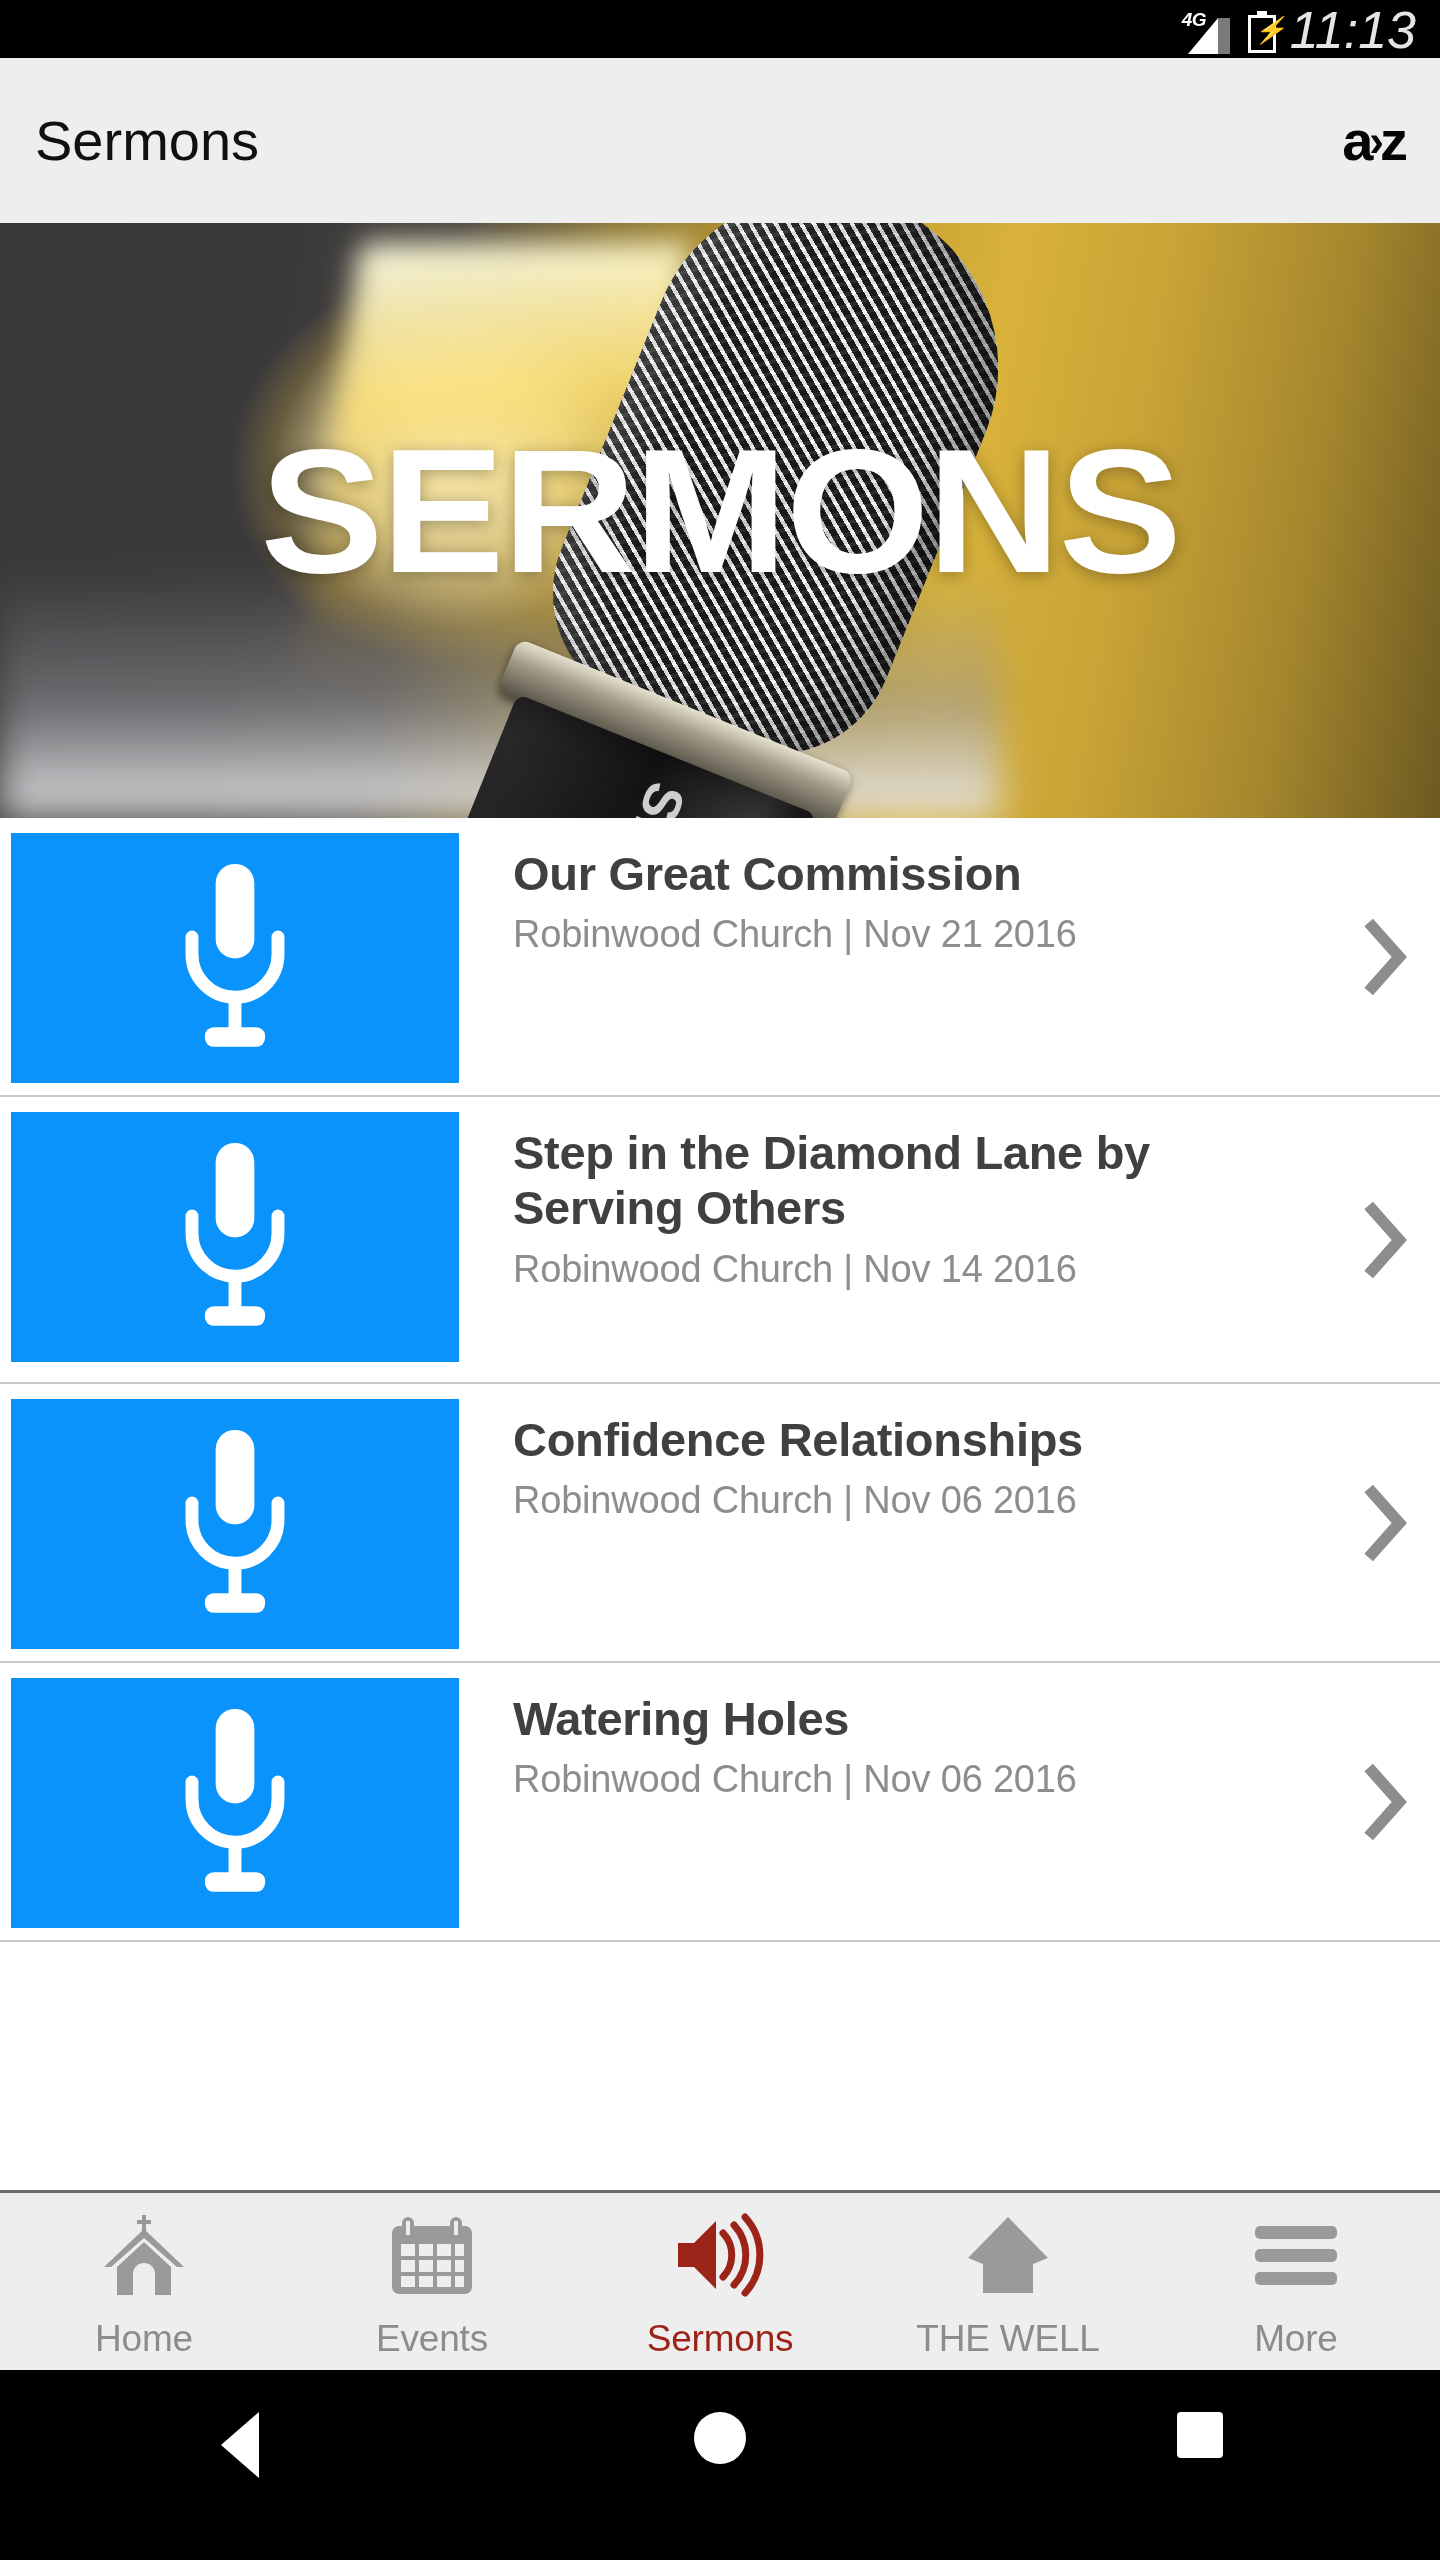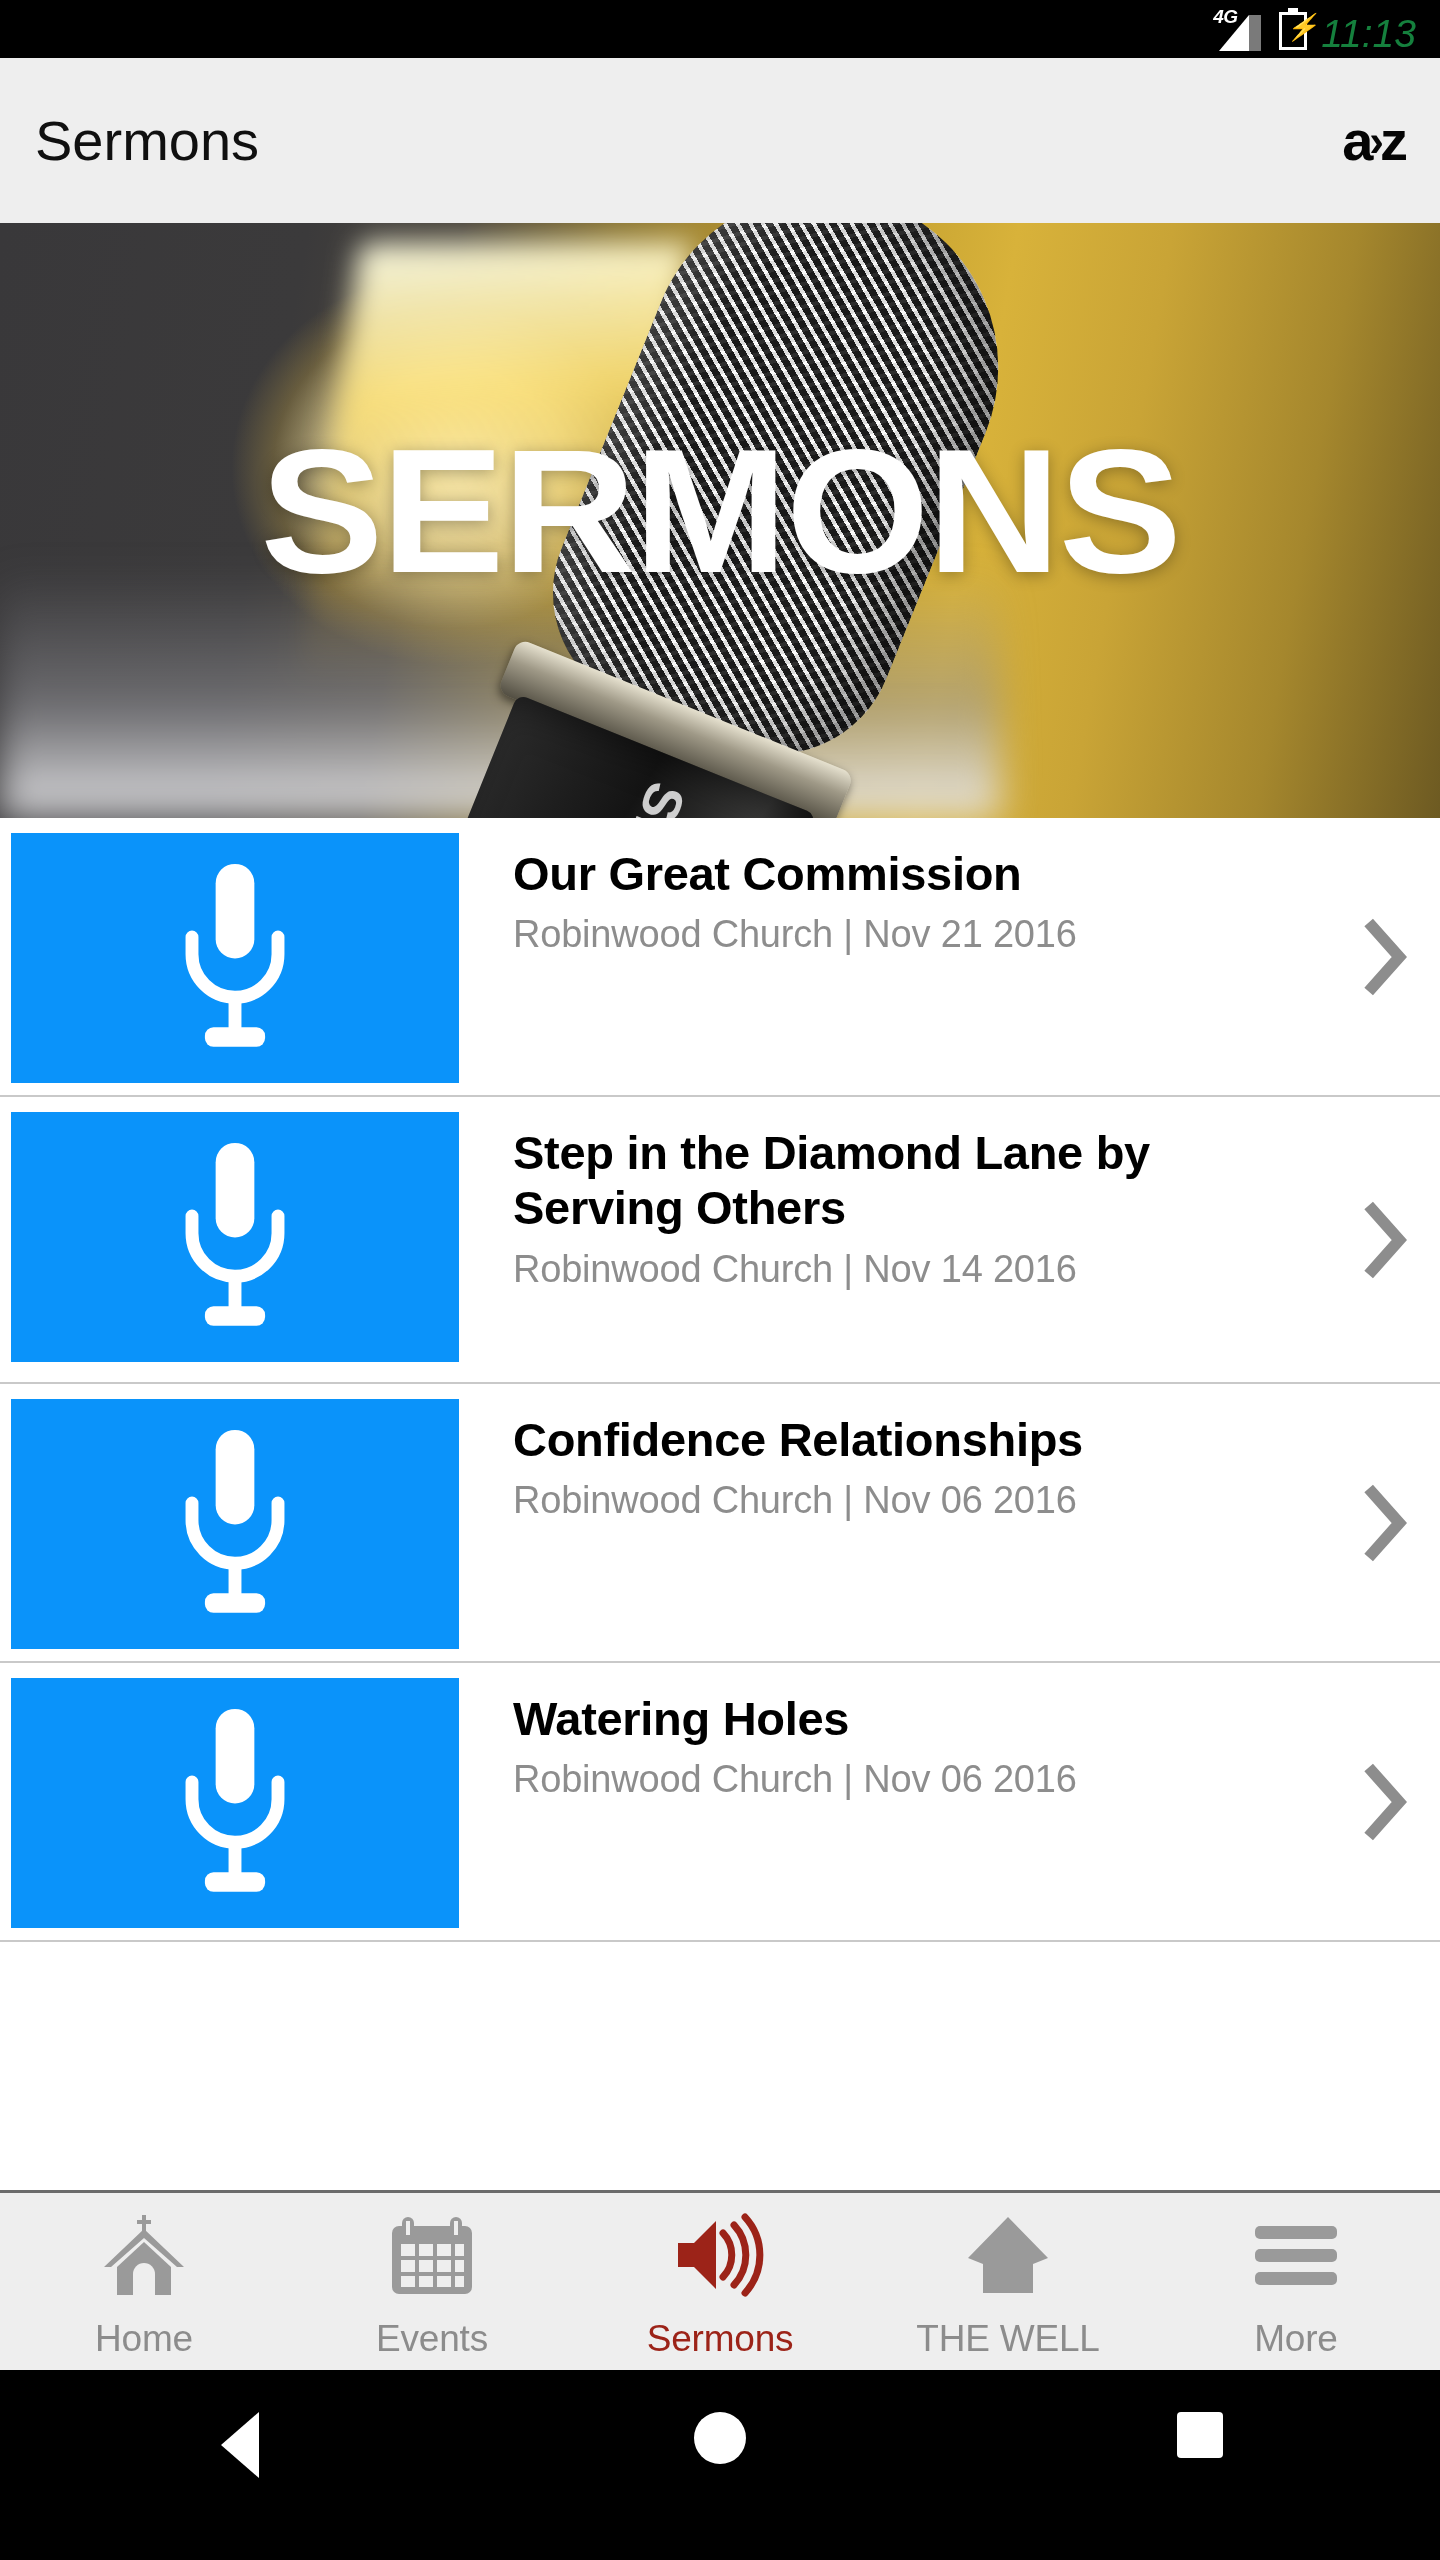--- a/index.html
+++ b/index.html
@@ -40,21 +40,21 @@
   }
   .batt-cap{
     position:absolute; top:0; left:9px; width:10px; height:5px; background:#ffffff;
   }
   .batt-bolt{
     position:absolute; top:8px; left:7px; width:0; height:0; color:#fff;
     font-size:26px; line-height:22px;
   }
   .batt-bolt span{ color:#ffffff; font-size:26px; font-weight:700; }
   .clock{
-    color:#15803d; font-size:39px; font-weight:400; line-height:1; letter-spacing:0px;
+    color:#e5e5e5; font-size:52px; font-weight:400; line-height:1; letter-spacing:0px;
     margin-bottom:-2px;
   }
 
   
   .appbar{
     position:absolute; top:58px; left:0; width:1440px; height:165px;
     background:#eeeeee; display:flex; align-items:center; justify-content:space-between;
     padding:0 34px 0 35px;
   }
   .appbar-title{ font-size:56px; color:#101010; font-weight:400; letter-spacing:0px; }
@@ -151,21 +151,21 @@
   .row.h2{ height:287px; }
   .thumb{
     flex:0 0 auto; width:448px; height:250px; margin:15px 0 0 11px;
     background:#0a93fa; display:flex; align-items:center; justify-content:center;
   }
   .thumb svg{ width:130px; height:215px; display:block; }
   .row-text{
     flex:1 1 auto; padding:28px 0 0 54px; min-width:0;
   }
   .row-title{
-    font-size:47px; font-weight:700; color:#000000; line-height:1.18;
+    font-size:47px; font-weight:700; color:#404040; line-height:1.18;
     letter-spacing:-.3px;
   }
   .row-sub{
     margin-top:12px; font-size:38px; color:#8d8d8d; font-weight:400; line-height:1.15;
     letter-spacing:-.2px;
   }
   .chev-cell{
     flex:0 0 auto; width:112px; align-self:center;
     display:flex; align-items:center; justify-content:center;
   }

